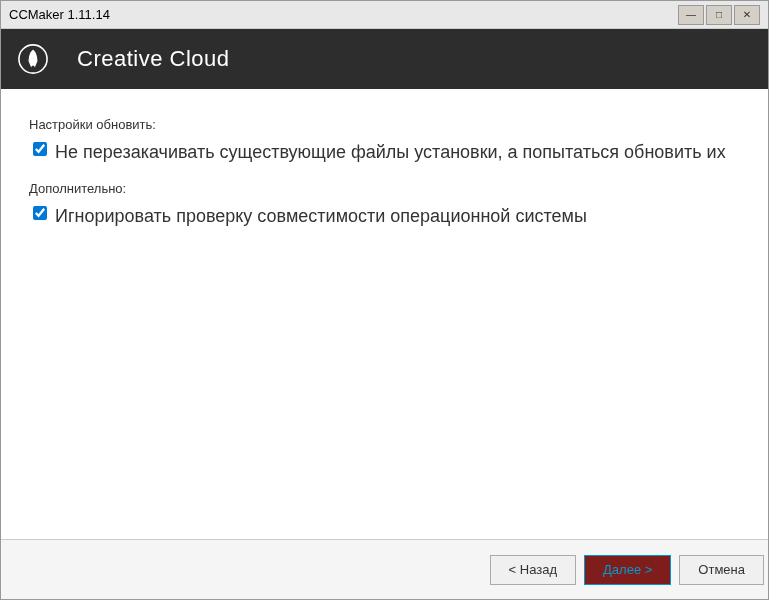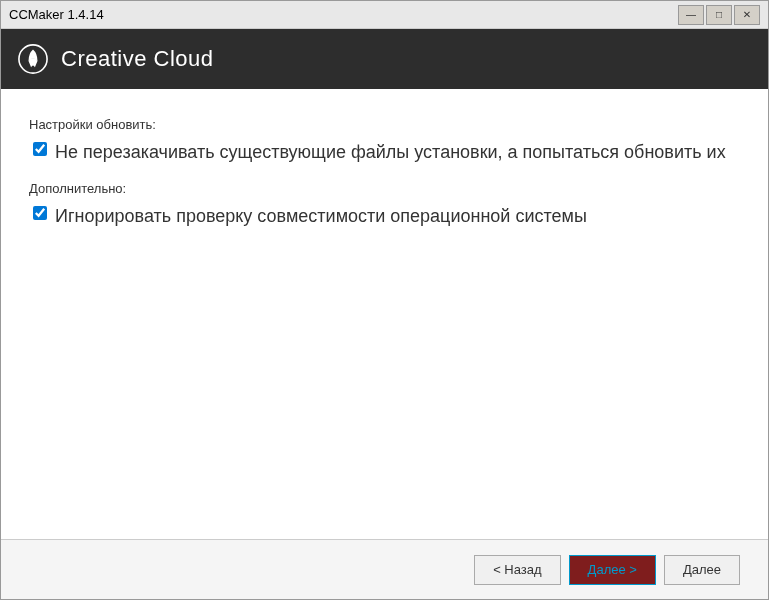--- a/index.html
+++ b/index.html
@@ -65,21 +65,21 @@
       color: #333;
     }
 
     
     .header-bar {
       height: 60px;
       background: #2d2d2d;
       display: flex;
       align-items: center;
       padding: 8px 16px;
-      gap: 12px;
+      gap: 28px;
       flex-shrink: 0;
     }
 
     .adobe-logo {
       width: 32px;
       height: 32px;
       flex-shrink: 0;
     }
 
     .header-title {
@@ -138,21 +138,21 @@
     }
 
     
     .footer {
       height: 60px;
       background: #f5f5f5;
       border-top: 1px solid #ccc;
       display: flex;
       align-items: center;
       justify-content: flex-end;
-      padding: 0 28px;
+      padding: 0 4px;
       gap: 8px;
       flex-shrink: 0;
     }
 
     .btn {
       height: 30px;
       padding: 0 18px;
       font-size: 13px;
       cursor: pointer;
       border: 1px solid #aaa;
@@ -168,21 +168,21 @@
       font-weight: 500;
     }
   </style>
 </head>
 <body>
 
 <div class="window">
 
   <div class="title-bar">
     <div class="title-bar-left">
-      <span>CCMaker 1.4.14</span>
+      <span>CCMaker 1.11.14</span>
     </div>
     <div class="title-bar-controls">
       <div class="title-btn">
         <span>—</span>
       </div>
       <div class="title-btn">
         <span>□</span>
       </div>
       <div class="title-btn close">
         <span>✕</span>
@@ -216,16 +216,16 @@
         <input type="checkbox" checked="" style="">
         <span class="checkbox-label">Игнорировать проверку совместимости операционной системы</span>
       </div>
     </div>
 
   </div>
 
   <div class="footer">
     <button class="btn">&lt; Назад</button>
     <button class="btn btn-primary">Далее &gt;</button>
-    <button class="btn">Далее</button>
+    <button class="btn">Отмена</button>
   </div>
 
 </div>
 
 </body></html>

